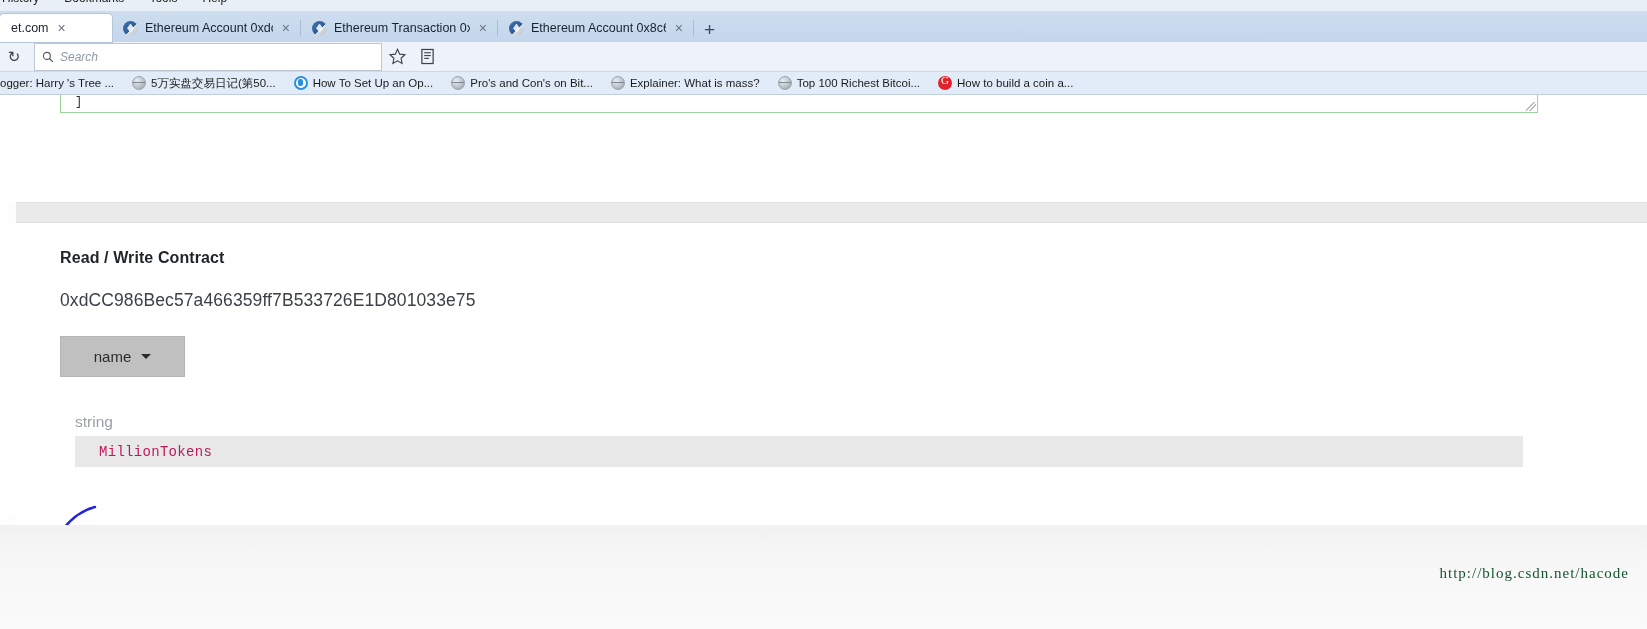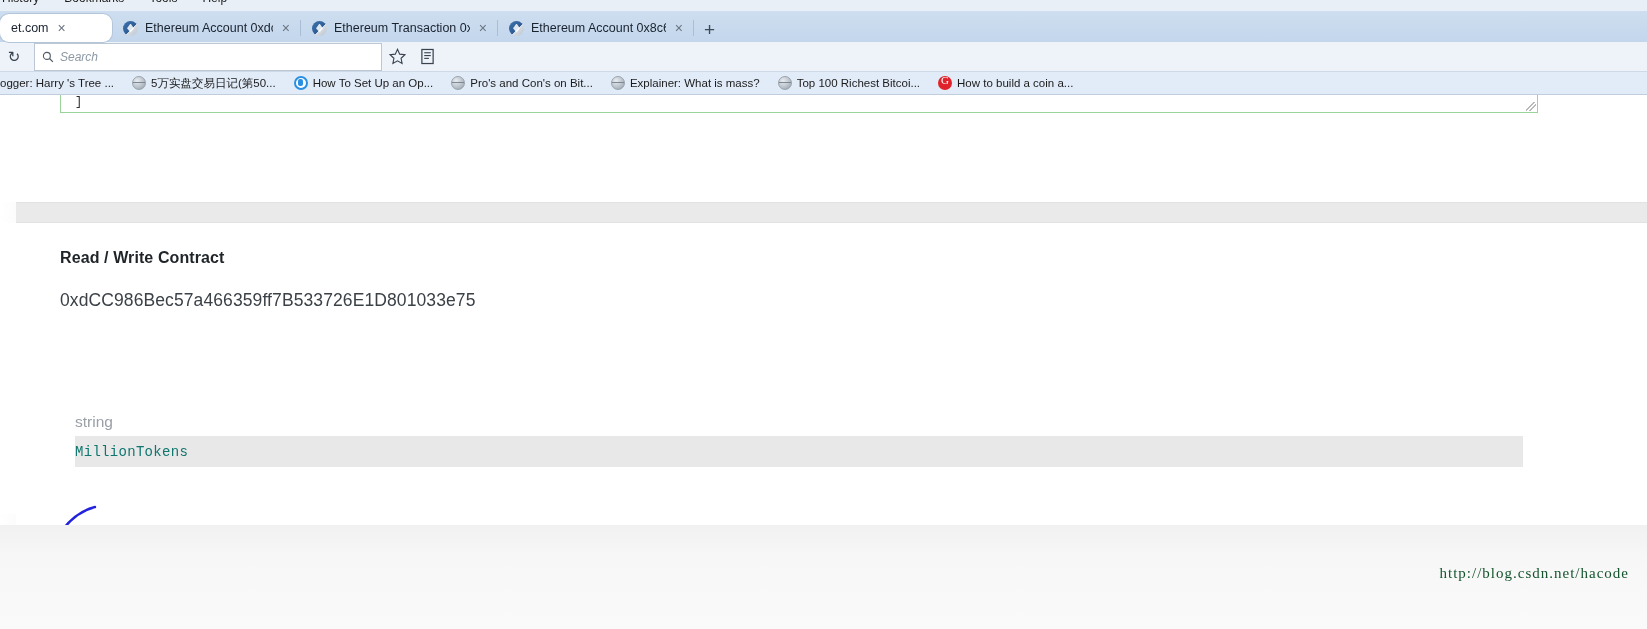--- a/index.html
+++ b/index.html
@@ -50,21 +50,20 @@
     display: flex;
     align-items: center;
     gap: 7px;
     padding: 0 9px 0 11px;
     font-size: 12.5px;
     color: #19222e;
     white-space: nowrap;
     position: relative;
     border-top-left-radius: 4px;
     border-top-right-radius: 4px;
-    border-radius: 9px;
   }
   .tab.active {
     background: #ffffff;
     box-shadow: 0 0 0 1px #b4c6da;
   }
   .tab.inactive { background: transparent; }
   .tab .tab-sep {
     position: absolute;
     right: 0; top: 6px; bottom: 6px;
     width: 1px; background: #a9bdd4;
@@ -307,24 +306,24 @@
 
   #output-type-label {
     position:absolute; left:75px; top:190px;
     font-size: 15.5px; color: #9aa0a6;
   }
   #output-value-box {
     position:absolute; left:75px; top:213px;
     width: 1448px; height: 31px;
     background: #e8e8e8;
     display:flex; align-items:center;
-    padding-left: 0;
+    padding-left: 24px;
     font-family: "Liberation Mono", monospace;
     font-size: 14px;
-    color: #0f766e;
+    color: #be185d;
     letter-spacing: .3px;
   }
 
   #footer-strip {
     position:absolute;
     left:0; right:0; top: 525px;
     height: 104px;
     background: linear-gradient(to bottom, #f1f1f1 0%, #f7f7f7 30%, #fafafa 100%);
   }
   #watermark {
@@ -460,20 +459,24 @@
       <span id="abi-resize-handle"></span>
     </div>
   </div>
 
   <div id="section-divider"></div>
 
   <div id="contract-section">
     <div id="contract-title">Read / Write Contract</div>
     <div id="contract-address">0xdCC986Bec57a466359ff7B533726E1D801033e75</div>
 
+    <div id="function-select">
+      <span>name</span>
+      <span class="caret"></span>
+    </div>
 
     <div id="output-type-label">string</div>
     <div id="output-value-box">
       <span>MillionTokens</span>
     </div>
   </div>
 
   <div id="page-bottom-edge"></div>
 
   <svg id="annotation" viewBox="0 0 260 160">

